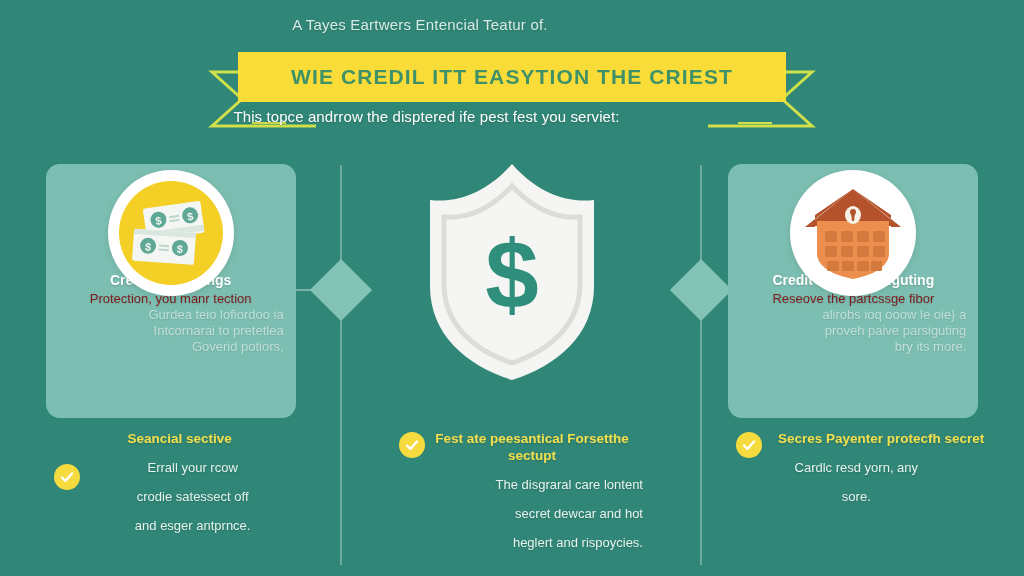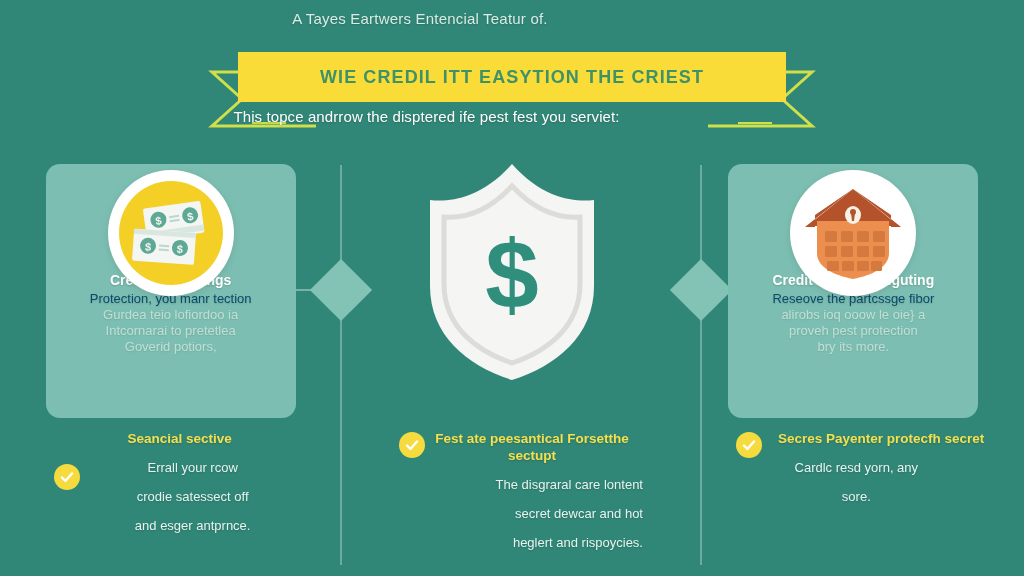--- a/index.html
+++ b/index.html
@@ -21,21 +21,21 @@
     inset: 0;
     width: 1024px;
     height: 576px;
     background: #318777;
     overflow: hidden;
   }
 
   
   .eyebrow {
     position: absolute;
-    top: 10px;
+    top: 16px;
     left: 0;
     width: 840px;
     text-align: center;
     font-size: 15px;
     font-weight: 400;
     color: #d8ece6;
     letter-spacing: .2px;
     text-shadow: 0 1px 2px rgba(0,0,0,.18);
   }
 
@@ -67,21 +67,21 @@
   }
 
   .ribbon-title {
     position: absolute;
     top: 4px;
     left: 238px;
     width: 548px;
     height: 50px;
     line-height: 50px;
     text-align: center;
-    font-size: 18px;
+    font-size: 21px;
     font-weight: 700;
     letter-spacing: 1.1px;
     color: #3f9168;
     z-index: 4;
     white-space: nowrap;
   }
 
   .subtitle {
     position: absolute;
     top: 108px;
@@ -217,26 +217,27 @@
   .card-heading {
     font-size: 14px;
     font-weight: 700;
     color: #ffffff;
     margin-bottom: 3px;
     text-shadow: 0 1px 2px rgba(0,0,0,.18);
   }
   .card-body {
     font-size: 13px;
     line-height: 16px;
-    color: #0c4a6e;
+    color: #7f1d1d;
     text-shadow: 0 1px 2px rgba(0,0,0,.16);
   }
   .card-body.faint {
     color: #cfe6df;
     opacity: .82;
+    text-align: right;
   }
 
   
   .points {
     position: absolute;
     top: 430px;
     left: 0;
     width: 1024px;
     height: 140px;
     display: flex;
@@ -401,21 +402,21 @@
                 <rect x="56" y="80" width="12" height="10" rx="1.5"></rect>
                 <rect x="70" y="80" width="11" height="10" rx="1.5"></rect>
               </g>
             </svg>
           </div>
         </div>
         <div class="card-text">
           <div class="card-heading">Credit score parsiguting</div>
           <div class="card-body">Reseove the partcssge fibor</div>
           <div class="card-body faint">alirobs ioq ooow le oie} a</div>
-          <div class="card-body faint">proveh pest protection</div>
+          <div class="card-body faint">proveh paive parsiguting</div>
           <div class="card-body faint">bry its more.</div>
         </div>
       </div>
     </div>
   </div>
 
   <div class="points">
 
     <div class="point p1">
       <div class="point-inner">

